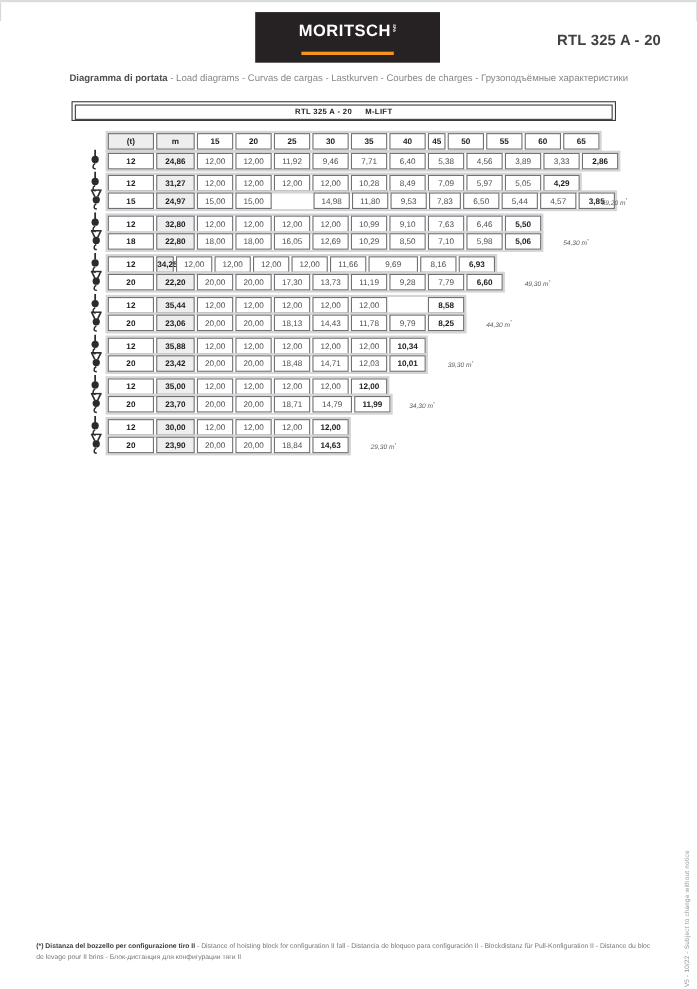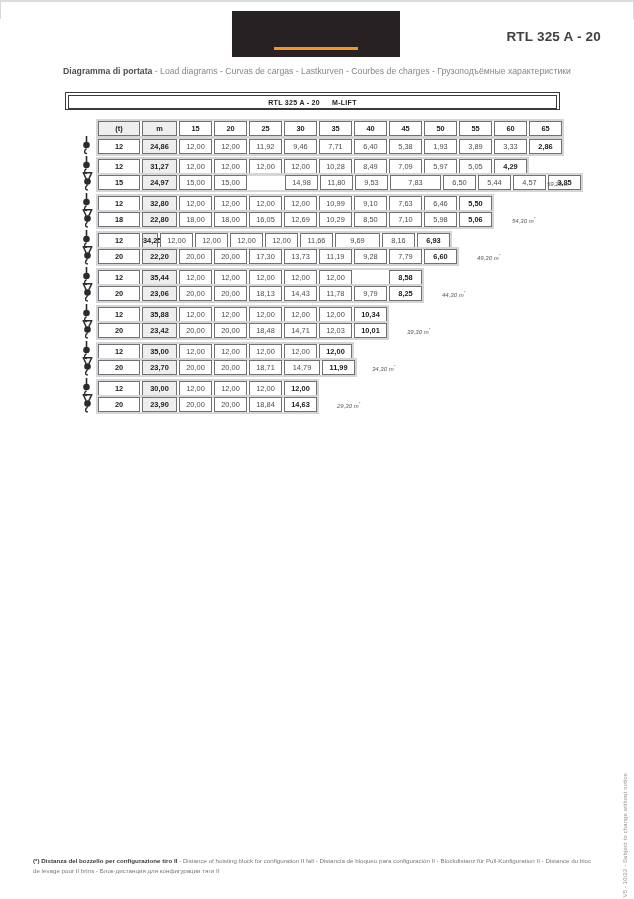--- a/index.html
+++ b/index.html
@@ -41,20 +41,24 @@
              font-size:5.8px;color:#8e9194;letter-spacing:.2px;}
 </style>
 </head>
 <body>
 
 <div id="page">
   <div class="corner-mark" style="left:0;"></div>
   <div class="corner-mark" style="right:0;"></div>
 
   <div id="logo" style="background: rgb(38, 33, 34);">
+    <div id="brand">
+      <span>MORITSCH</span>
+        <span class="sub">SPA</span>
+    </div>
     <div id="logo-underline" style="background: rgb(247, 148, 29);"></div>
   </div>
 
   <div id="model-title" style="color: rgb(65, 64, 66);">RTL 325 A - 20</div>
 
   <div id="subtitle">
     <span class="b">Diagramma di portata</span><span> - Load diagrams - Curvas de cargas - Lastkurven - Courbes de charges - Грузоподъёмные характеристики</span>
   </div>
 
   <div id="mlift-box">
@@ -67,42 +71,42 @@
   <div id="load-table">
       <div class="strip" style="top: 0px;">
         <div class="cell hdr shade first" style="width: 42px;">(t)</div>
         <div class="cell hdr shade" style="width: 35px;">m</div>
         <div class="cell hdr" style="width: 33px;">15</div>
         <div class="cell hdr" style="width: 33px;">20</div>
         <div class="cell hdr" style="width: 33px;">25</div>
         <div class="cell hdr" style="width: 33px;">30</div>
         <div class="cell hdr" style="width: 33px;">35</div>
         <div class="cell hdr" style="width: 33px;">40</div>
-        <div class="cell hdr" style="width: 33px;">45</div>
+        <div class="cell hdr" style="width: 16px;">45</div>
         <div class="cell hdr" style="width: 33px;">50</div>
         <div class="cell hdr" style="width: 33px;">55</div>
         <div class="cell hdr" style="width: 33px;">60</div>
         <div class="cell hdr" style="width: 33px;">65</div>
       </div>
       <div class="strip" style="top: 18px;">
         <svg class="hook" width="13" height="21" viewBox="0 0 13 21" xmlns="http://www.w3.org/2000/svg">
     <line x1="6.5" y1="0" x2="6.5" y2="6" stroke="#2b2b2b" stroke-width="1.6"></line>
     <circle cx="6.5" cy="9" r="3.3" fill="#2b2b2b"></circle>
     <path d="M6.5 12.6 C 3.6 14.4 4.1 18 7 17.4" stroke="#2b2b2b" stroke-width="1.4" fill="none"></path>
   </svg>
         <div class="cell b first" style="width: 42px;">12</div>
         <div class="cell b shade" style="width: 35px;">24,86</div>
         <div class="cell" style="width: 33px;">12,00</div>
         <div class="cell" style="width: 33px;">12,00</div>
         <div class="cell" style="width: 33px;">11,92</div>
         <div class="cell" style="width: 33px;">9,46</div>
         <div class="cell" style="width: 33px;">7,71</div>
         <div class="cell" style="width: 33px;">6,40</div>
         <div class="cell" style="width: 33px;">5,38</div>
-        <div class="cell" style="width: 33px;">1,93</div>
+        <div class="cell" style="width: 33px;">4,56</div>
         <div class="cell" style="width: 33px;">3,89</div>
         <div class="cell" style="width: 33px;">3,33</div>
         <div class="cell b" style="width: 33px;">2,86</div>
       </div>
       <div class="strip" style="top: 38px;">
         <svg class="hook" width="13" height="21" viewBox="0 0 13 21" xmlns="http://www.w3.org/2000/svg">
     <line x1="6.5" y1="0" x2="6.5" y2="6" stroke="#2b2b2b" stroke-width="1.6"></line>
     <circle cx="6.5" cy="9" r="3.3" fill="#2b2b2b"></circle>
     <path d="M6.5 12.6 C 3.6 14.4 4.1 18 7 17.4" stroke="#2b2b2b" stroke-width="1.4" fill="none"></path>
   </svg>
@@ -127,21 +131,21 @@
     <circle cx="7.5" cy="9.6" r="3.3" fill="#2b2b2b"></circle>
     <path d="M7.5 13.2 C 4.6 15 5.1 18.4 8 17.8" stroke="#2b2b2b" stroke-width="1.4" fill="none"></path>
   </svg>
         <div class="cell b first" style="width: 42px;">15</div>
         <div class="cell b shade" style="width: 35px;">24,97</div>
         <div class="cell" style="width: 33px;">15,00</div>
         <div class="cell" style="width: 33px;">15,00</div>
         <div class="cell" style="width: 33px; margin-left: 38px;">14,98</div>
         <div class="cell" style="width: 33px;">11,80</div>
         <div class="cell" style="width: 33px;">9,53</div>
-        <div class="cell" style="width: 51px;">7,83</div>
+        <div class="cell" style="width: 29px;">7,83</div>
         <div class="cell" style="width: 33px;">6,50</div>
         <div class="cell" style="width: 33px;">5,44</div>
         <div class="cell" style="width: 33px;">4,57</div>
         <div class="cell b" style="width: 33px;">3,85</div>
       </div>
       <span class="note" style="left: 449px; top: 58px;">59,20 m<sup>*</sup></span>
       <div class="strip" style="top: 75px;">
         <svg class="hook" width="13" height="21" viewBox="0 0 13 21" xmlns="http://www.w3.org/2000/svg">
     <line x1="6.5" y1="0" x2="6.5" y2="6" stroke="#2b2b2b" stroke-width="1.6"></line>
     <circle cx="6.5" cy="9" r="3.3" fill="#2b2b2b"></circle>

